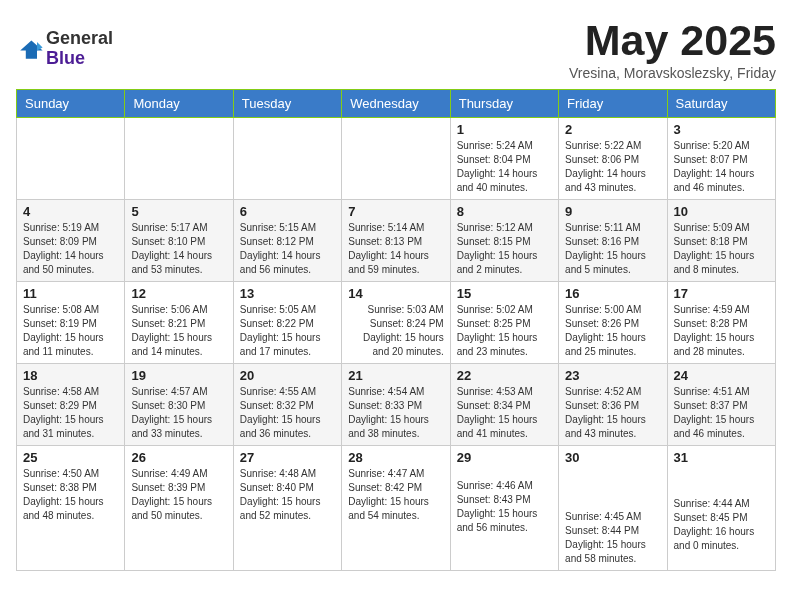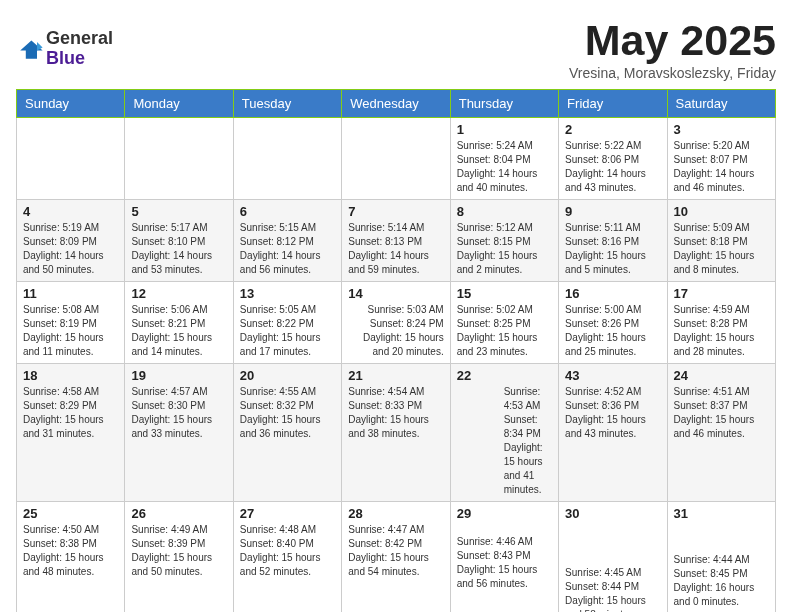--- a/index.html
+++ b/index.html
@@ -270,27 +270,27 @@
         </td>
         <td>
           <div class="day-num">21</div>
           <div class="day-info" style="white-space: pre-line;">Sunrise: 4:54 AM
 Sunset: 8:33 PM
 Daylight: 15 hours
 and 38 minutes.</div>
         </td>
         <td>
           <div class="day-num">22</div>
-          <div class="day-info" style="white-space: pre-line; margin-left: 47px;">Sunrise: 4:53 AM
+          <div class="day-info" style="white-space: pre-line;">Sunrise: 4:53 AM
 Sunset: 8:34 PM
 Daylight: 15 hours
 and 41 minutes.</div>
         </td>
         <td>
-          <div class="day-num">43</div>
+          <div class="day-num">23</div>
           <div class="day-info" style="white-space: pre-line;">Sunrise: 4:52 AM
 Sunset: 8:36 PM
 Daylight: 15 hours
 and 43 minutes.</div>
         </td>
         <td>
           <div class="day-num">24</div>
           <div class="day-info" style="white-space: pre-line;">Sunrise: 4:51 AM
 Sunset: 8:37 PM
 Daylight: 15 hours

